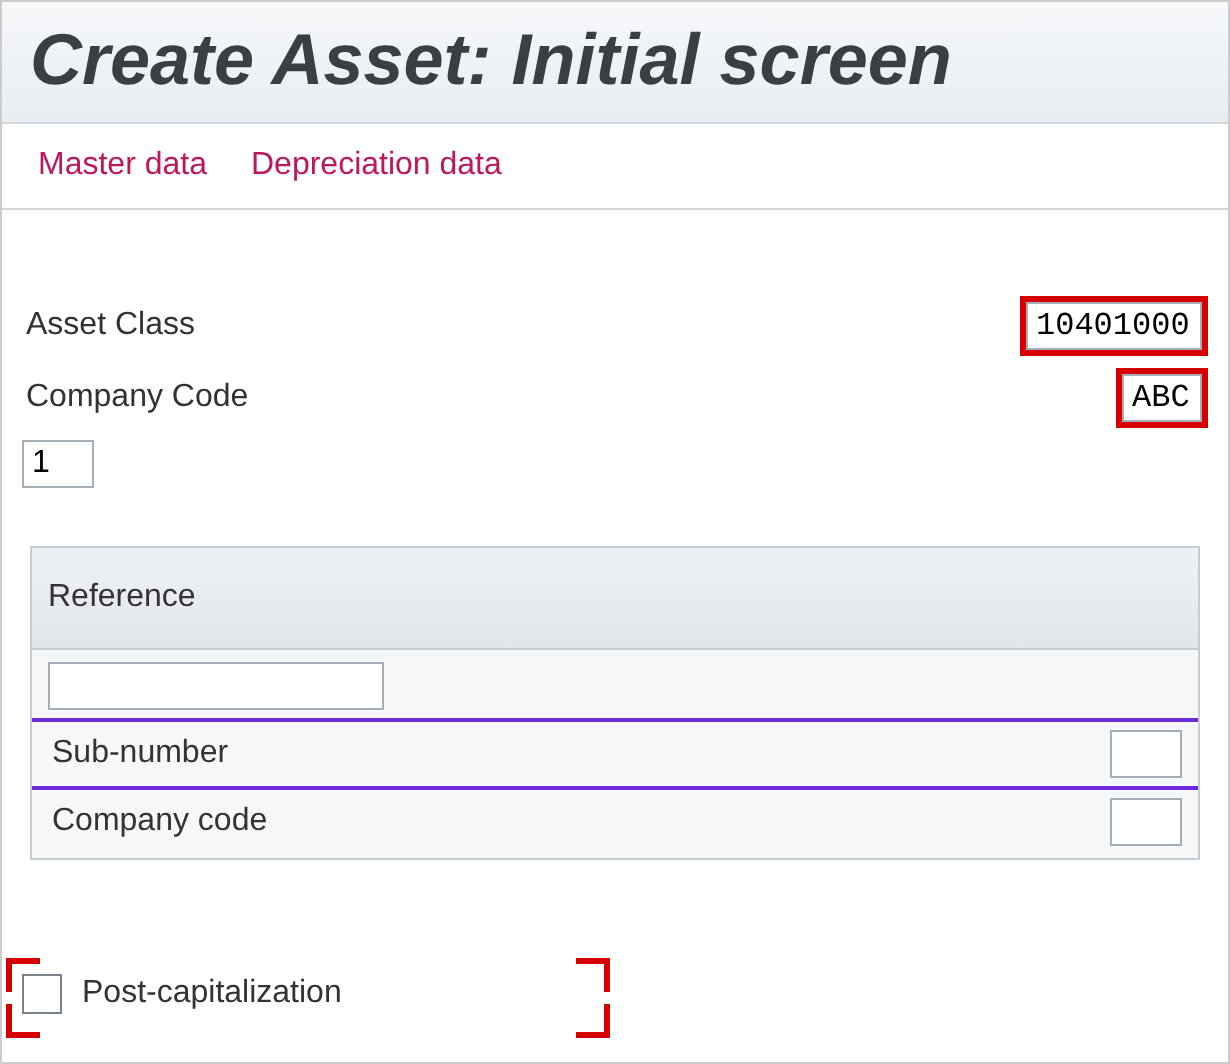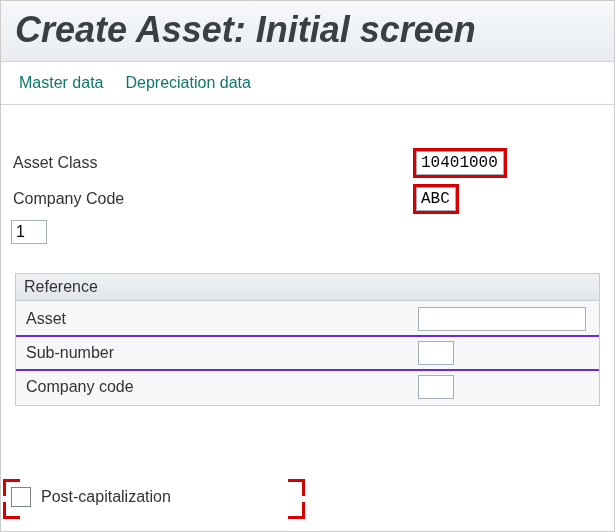--- a/index.html
+++ b/index.html
@@ -29,30 +29,31 @@
     font-weight: bold;
     font-style: italic;
     color: #3a3f44;
   }
   .menu-bar {
     padding: 12px 18px;
     border-bottom: 1px solid #d0d6dc;
     display: flex;
     gap: 22px;
     font-size: 16px;
-    color: #0f766e;
+    color: #be185d;
   }
   .menu-item { cursor: default; }
   .main {
     padding: 40px 10px 10px 10px;
   }
   .form-row {
     display: flex;
     align-items: center;
     padding: 3px 0;
+    justify-content: space-between;
   }
   .form-label {
     width: 400px;
     padding-left: 2px;
   }
   .input-wrap {
     display: inline-block;
   }
   .hl-red {
     border: 3px solid #d60000;
@@ -80,21 +81,21 @@
   .w-ref-cc { width: 36px; }
 
   .groupbox {
     margin: 26px 4px 0 4px;
     border: 1px solid #c6ccd4;
     background: #f5f7f9;
   }
   .groupbox-title {
     background: linear-gradient(#eef1f4, #e2e6eb);
     border-bottom: 1px solid #c6ccd4;
-    padding: 4px 8px;
+    padding: 16px 8px;
     font-size: 16px;
   }
   .groupbox-body {
     padding: 2px 0;
   }
   .groupbox .form-row {
     border-top: 2px solid #6d28d9;
     padding: 4px 8px;
   }
   .groupbox .form-row:first-child {
@@ -174,21 +175,20 @@
     <div class="form-row">
       <span class="input-wrap">
         <input class="field plain w-similar" value="1" style="">
       </span>
     </div>
 
     <div class="groupbox">
       <div class="groupbox-title">Reference</div>
       <div class="groupbox-body">
         <div class="form-row">
-          <div class="form-label">Asset</div>
           <input class="field plain w-ref-asset" value="" style="">
         </div>
         <div class="form-row">
           <div class="form-label">Sub-number</div>
           <input class="field plain w-ref-sub" value="" style="">
         </div>
         <div class="form-row">
           <div class="form-label">Company code</div>
           <input class="field plain w-ref-cc" value="" style="">
         </div>

